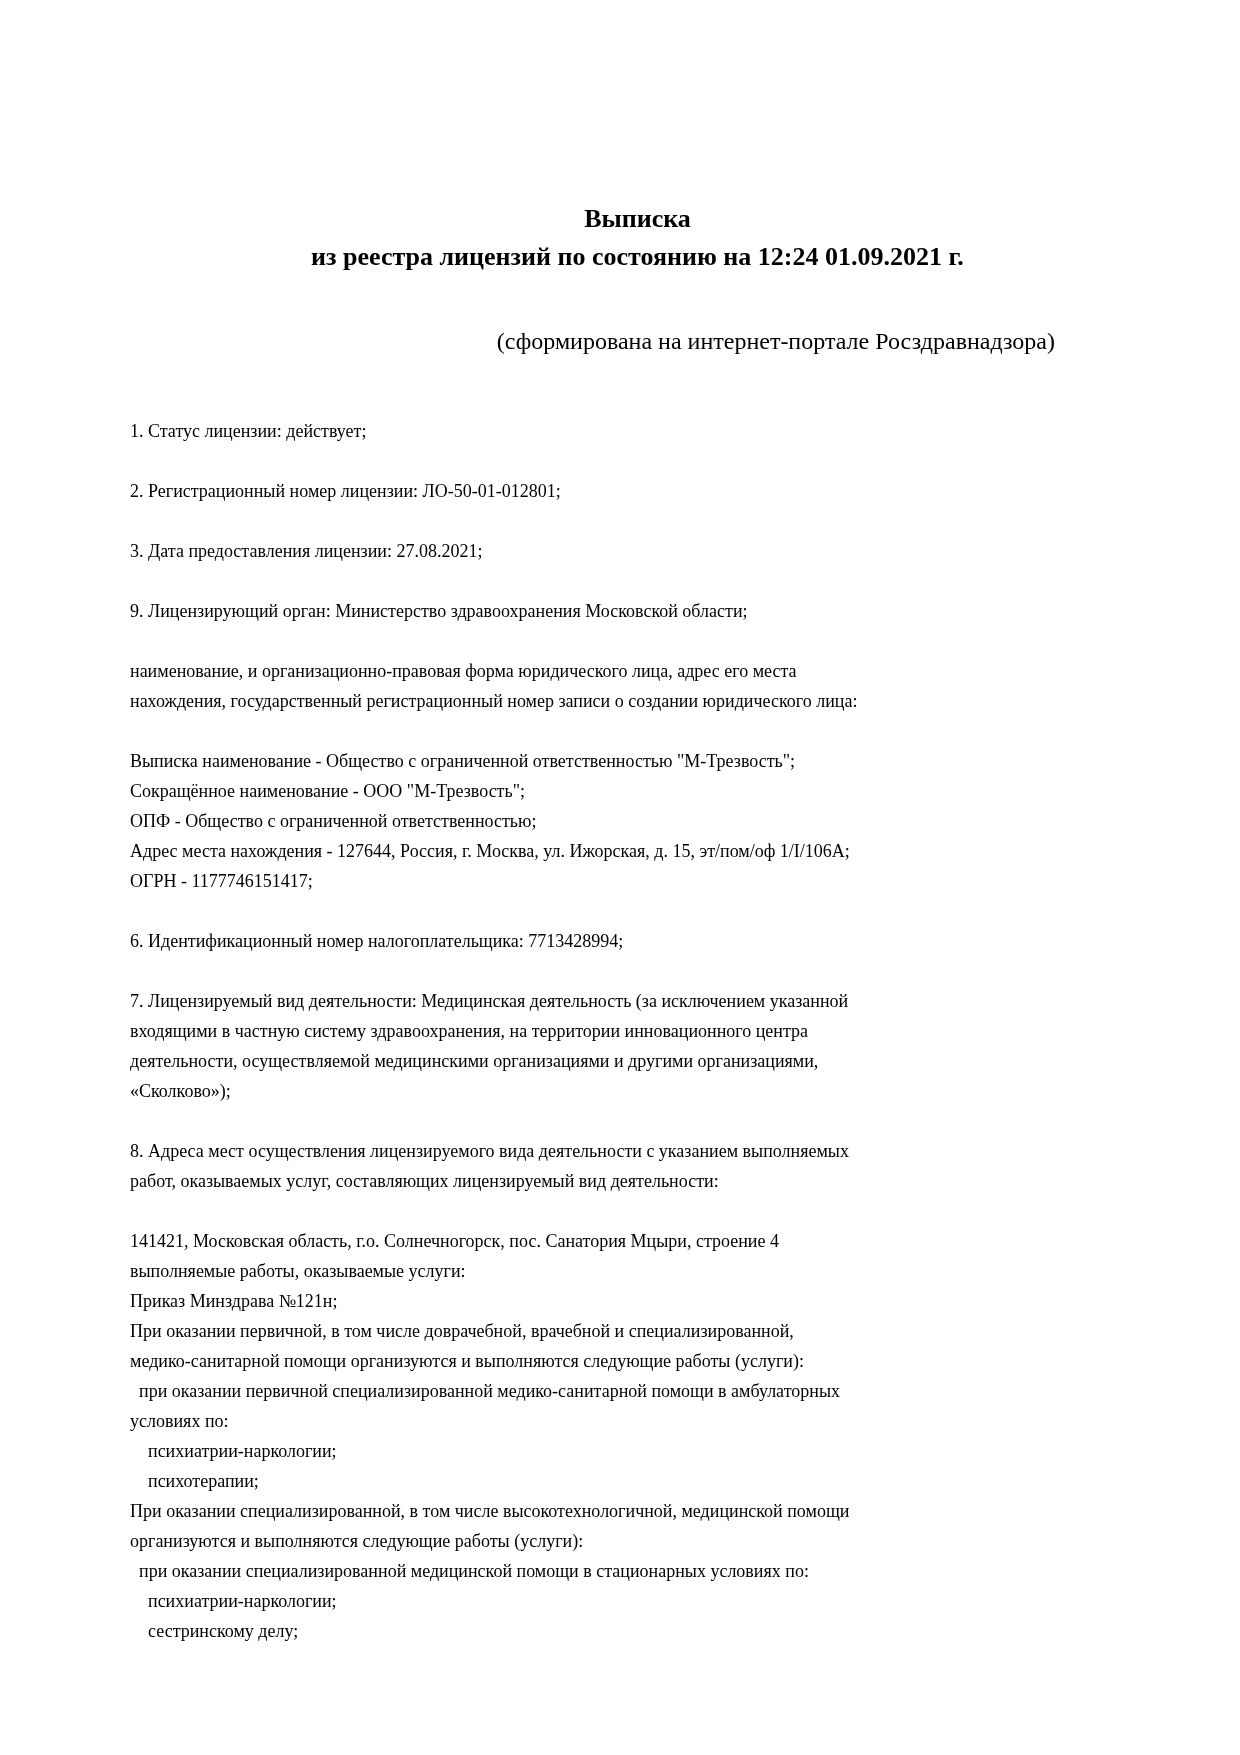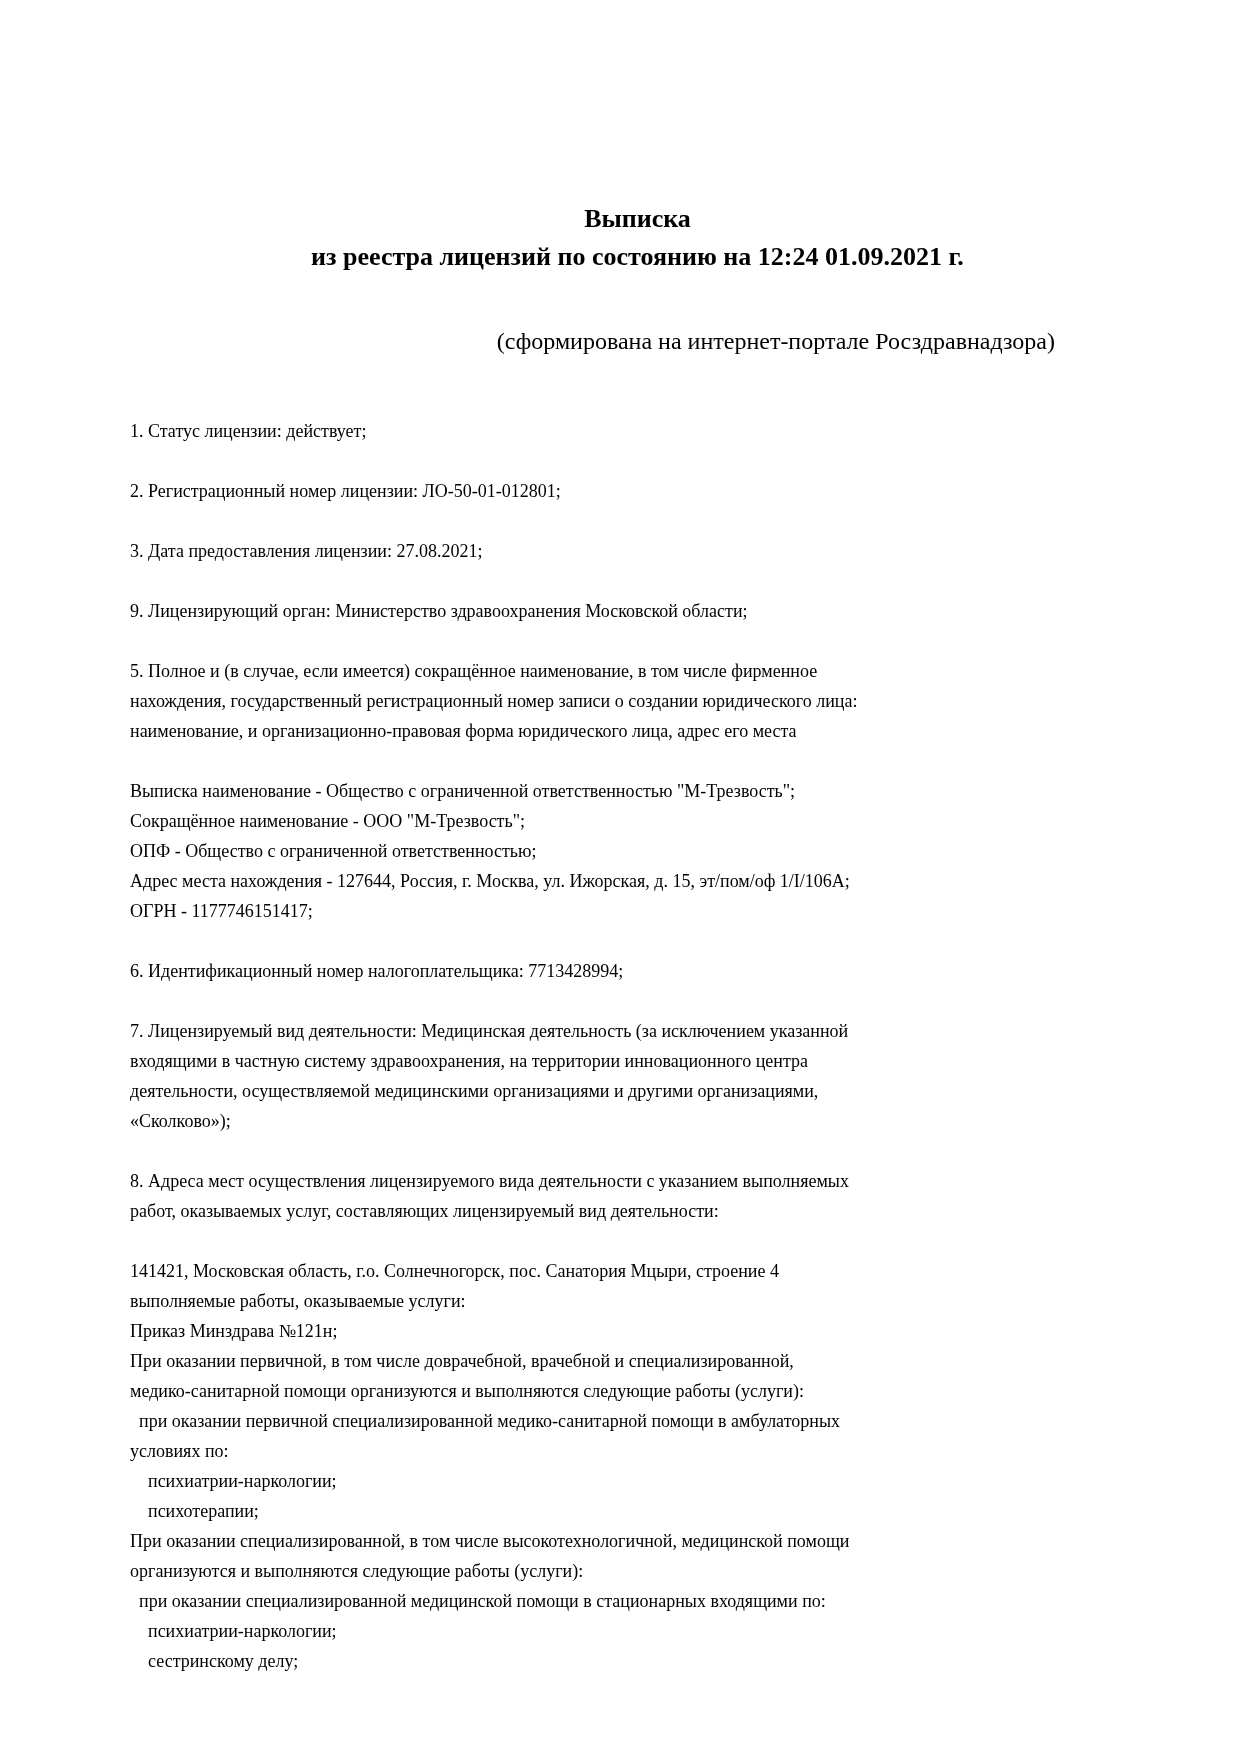--- a/index.html
+++ b/index.html
@@ -69,23 +69,22 @@
 
     <div class="block">
       <div class="line">3. Дата предоставления лицензии: 27.08.2021;</div>
     </div>
 
     <div class="block">
       <div class="line">9. Лицензирующий орган: Министерство здравоохранения Московской области;</div>
     </div>
 
     <div class="block">
-      <div class="line">5. Полное и (в случае, если имеется) сокращённое наименование, в том числе фирменное</div>
+      <div class="line">наименование, и организационно-правовая форма юридического лица, адрес его места</div>
       <div class="line">нахождения, государственный регистрационный номер записи о создании юридического лица:</div>
-      <div class="line">наименование, и организационно-правовая форма юридического лица, адрес его места</div>
     </div>
 
     <div class="block">
       <div class="line">Выписка наименование - Общество с ограниченной ответственностью "М-Трезвость";</div>
       <div class="line">Сокращённое наименование - ООО "М-Трезвость";</div>
       <div class="line">ОПФ - Общество с ограниченной ответственностью;</div>
       <div class="line">Адрес места нахождения - 127644, Россия, г. Москва, ул. Ижорская, д. 15, эт/пом/оф 1/I/106А;</div>
       <div class="line">ОГРН - 1177746151417;</div>
     </div>
 
@@ -110,19 +109,19 @@
       <div class="line">выполняемые работы, оказываемые услуги:</div>
       <div class="line">Приказ Минздрава №121н;</div>
       <div class="line">При оказании первичной, в том числе доврачебной, врачебной и специализированной,</div>
       <div class="line">медико-санитарной помощи организуются и выполняются следующие работы (услуги):</div>
       <div class="line">  при оказании первичной специализированной медико-санитарной помощи в амбулаторных</div>
       <div class="line">условиях по:</div>
       <div class="line">    психиатрии-наркологии;</div>
       <div class="line">    психотерапии;</div>
       <div class="line">При оказании специализированной, в том числе высокотехнологичной, медицинской помощи</div>
       <div class="line">организуются и выполняются следующие работы (услуги):</div>
-      <div class="line">  при оказании специализированной медицинской помощи в стационарных входящими по:</div>
+      <div class="line">  при оказании специализированной медицинской помощи в стационарных условиях по:</div>
       <div class="line">    психиатрии-наркологии;</div>
       <div class="line">    сестринскому делу;</div>
     </div>
 
   </div>
 </div>
 
 </body></html>

